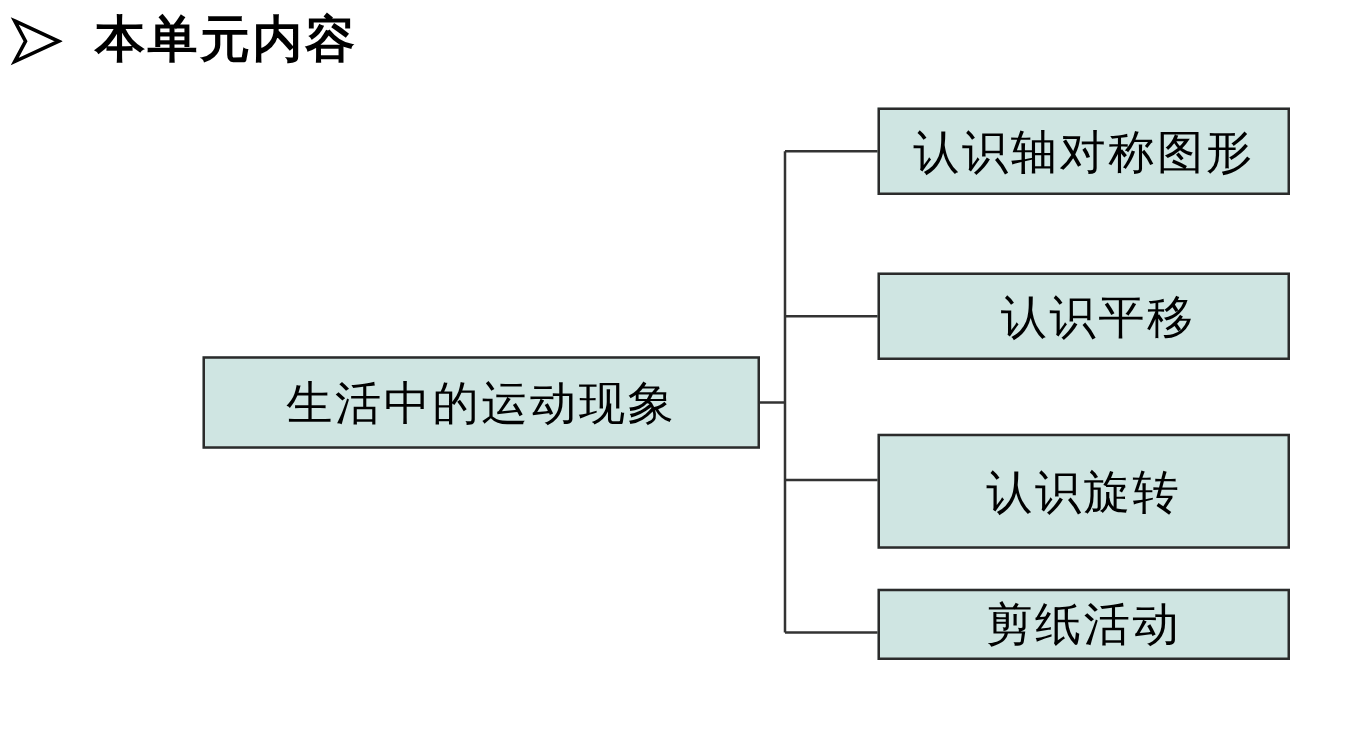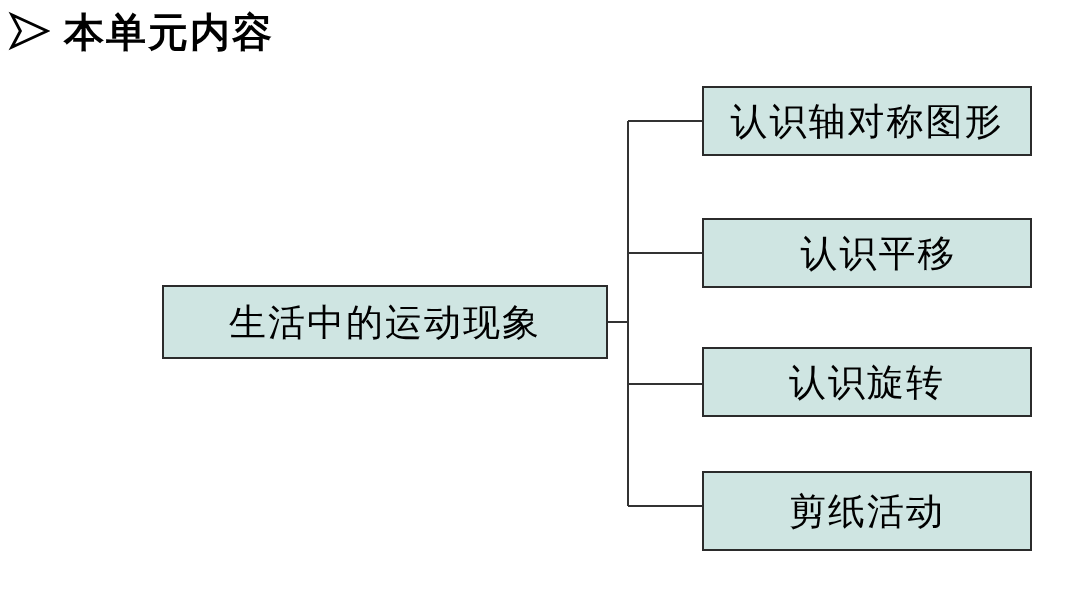--- a/index.html
+++ b/index.html
@@ -14,21 +14,21 @@
   html,body{background:#e8e8e8;}
   body{font-family:"Liberation Sans","DejaVu Sans",sans-serif;}
   .stage{
     position:relative;
     width:1080px;height:589px;
     background:var(--background);
     overflow:hidden;
   }
   .title-row{
     position:absolute;left:8px;top:10px;
-    display:flex;align-items:flex-start;gap:14px;
+    display:flex;align-items:flex-end;gap:26px;
   }
   .bullet{width:42px;height:42px;display:block;}
   .bullet path{fill:#ffffff;stroke:var(--title-text);stroke-width:3;stroke-linejoin:miter;}
   .title{
     font-size:40px;font-weight:bold;color:var(--title-text);
     letter-spacing:2px;line-height:1.1;
   }
   .connectors{position:absolute;left:0;top:0;width:1080px;height:589px;}
   .connectors line{stroke:var(--connector);stroke-width:2;}
   .node{
@@ -39,22 +39,22 @@
     display:flex;align-items:center;justify-content:center;
     text-align:right;
     font-size:37px;letter-spacing:2px;
     line-height:1;
     white-space:nowrap;
   }
   .node.root{left:162px;top:285px;width:446px;height:74px;}
   .node.child{left:702px;width:330px;}
   .node.c0{top:86px;height:70px;}
   .node.c1{top:218px;height:70px;padding-left:23px;}
-  .node.c2{top:347px;height:70px;}
-  .node.c3{top:471px;height:80px;}
+  .node.c2{top:347px;height:92px;}
+  .node.c3{top:471px;height:57px;}
 </style>
 </head>
 <body>
 
 <div class="stage">
 
   <div class="title-row">
     <svg class="bullet" viewBox="0 0 44 44" aria-hidden="true">
       <path d="M4 5 L41 22 L4 39 L13 22 Z"></path>
     </svg>

